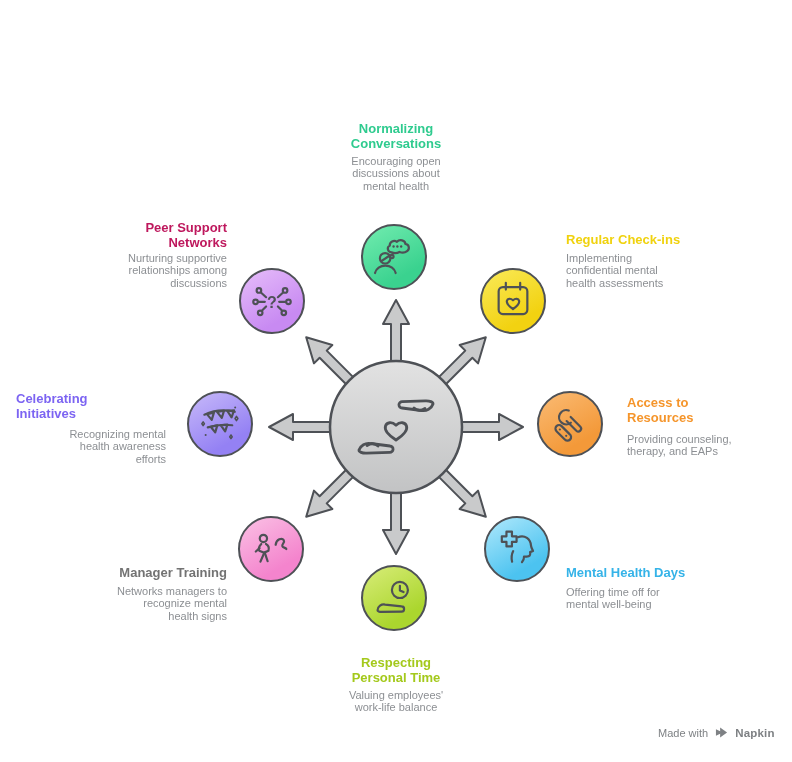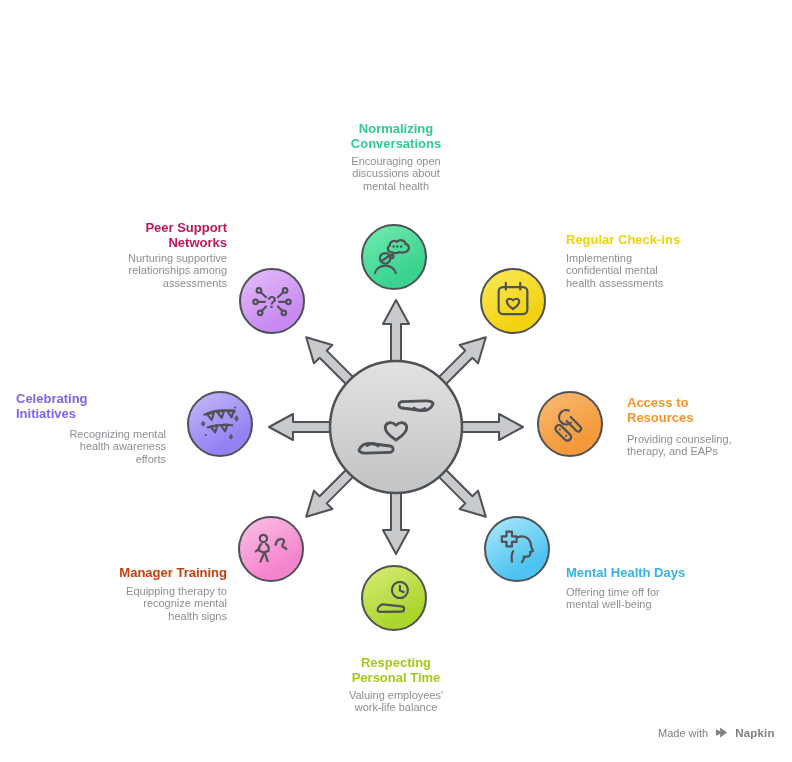--- a/index.html
+++ b/index.html
@@ -202,25 +202,25 @@
           <circle cx="39" cy="22.5" r="9.5"></circle>
           <path d="M39 17.5 v5.5 l4.3 2"></path>
           <path d="M12.5 46.5 c.3-4.5 4.5-7.5 9-6.7 l19.5 2.2 a3.1 3.1 0 0 1-.3 6.2 l-23.5.3 c-2.6 0-4.8-.9-4.7-2 z"></path>
         </g>
       </svg>
     </div>
   </div>
 
   
   <div class="sec">
-    <div class="t s6-t" style="color: #c2410c;">
+    <div class="t s6-t" style="color: #737373;">
       <div>Manager Training</div>
     </div>
     <div class="d s6-d">
-      <div>Equipping therapy to</div>
+      <div>Networks managers to</div>
       <div>recognize mental</div>
       <div>health signs</div>
     </div>
     <div class="bub s6-b" style="background: linear-gradient(150deg, rgb(249, 181, 224) 15%, rgb(244, 132, 205) 75%);">
       <svg viewBox="0 0 64 64">
         <g class="glyph">
           <circle cx="23" cy="19.5" r="4.3"></circle>
           <path d="M20.5 26 c-2.5 2.5-3.5 5.5-2.5 8 l6 2.5 -4.5 10.5"></path>
           <path d="M26 26 c3 1.5 4 4.5 3 8 l-4.5 2 3.5 10.5"></path>
           <path d="M18.5 31 l-4.5 4"></path>
@@ -262,21 +262,21 @@
 
   
   <div class="sec">
     <div class="t s8-t" style="color: #be185d;">
       <div>Peer Support</div>
       <div>Networks</div>
     </div>
     <div class="d s8-d">
       <div>Nurturing supportive</div>
       <div>relationships among</div>
-      <div>assessments</div>
+      <div>discussions</div>
     </div>
     <div class="bub s8-b" style="background: linear-gradient(150deg, rgb(224, 179, 248) 15%, rgb(200, 138, 242) 75%);">
       <svg viewBox="0 0 64 64">
         <g class="glyph" stroke-width="2.2">
           <circle cx="16.5" cy="19.5" r="2.7"></circle>
           <circle cx="12.5" cy="33" r="2.7"></circle>
           <circle cx="18" cy="46" r="2.7"></circle>
           <circle cx="47.5" cy="19.5" r="2.7"></circle>
           <circle cx="51.5" cy="33" r="2.7"></circle>
           <circle cx="46" cy="46" r="2.7"></circle>

